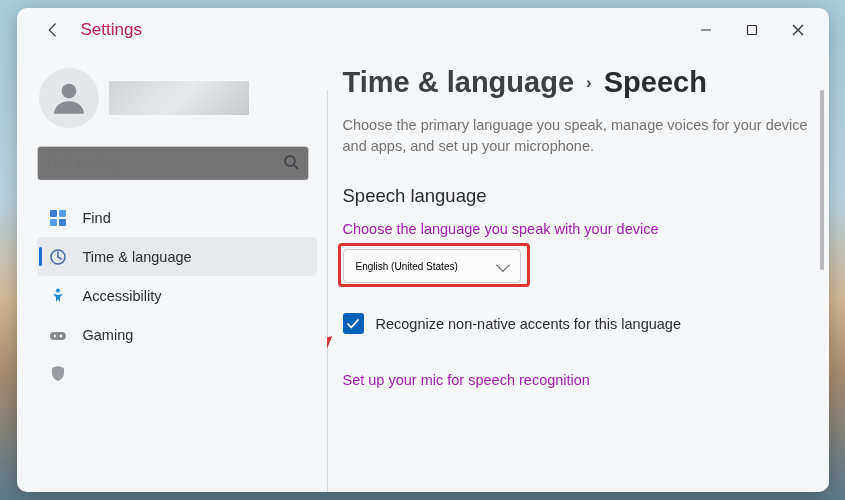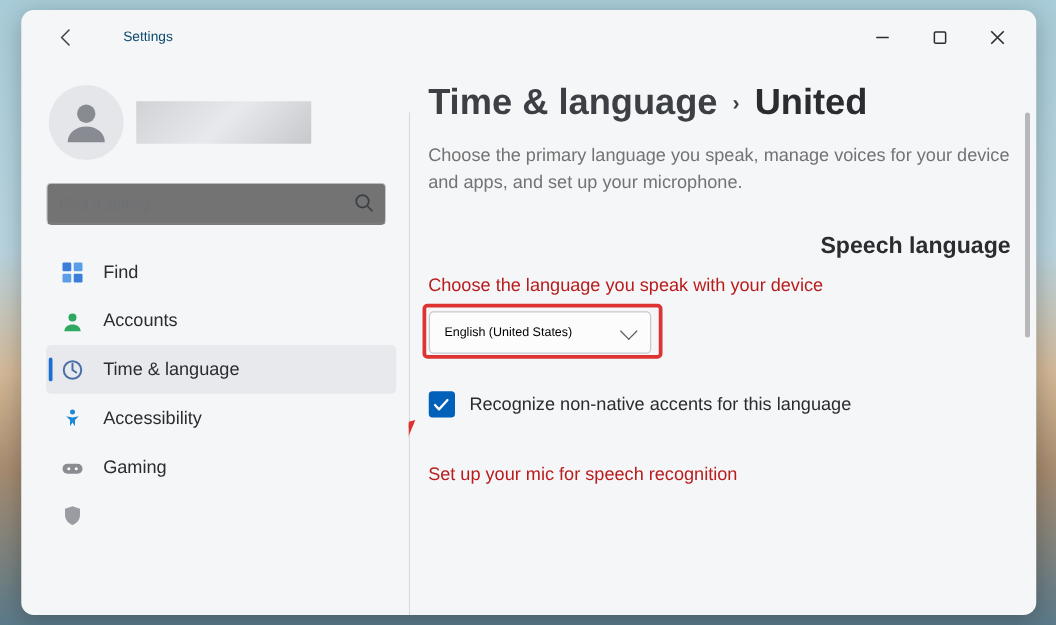--- a/index.html
+++ b/index.html
@@ -13,21 +13,21 @@
     box-shadow: 0 4px 20px rgba(0,0,0,0.25); position: relative; overflow: hidden;
   }
   .titlebar {
     height: 44px; display: flex; align-items: center; padding: 0 8px;
   }
   .back-btn {
     width: 32px; height: 32px; display: flex; align-items: center; justify-content: center;
     border-radius: 4px; cursor: pointer; margin-left: 12px;
   }
   .back-btn svg { width: 18px; height: 18px; }
-  .app-title { margin-left: 30px; font-size: 11px; color: #0c4a6e; }
+  .app-title { margin-left: 12px; font-size: 17px; color: #be185d; }
   .win-ctrls { margin-left: auto; display: flex; }
   .win-btn { width: 46px; height: 32px; display: flex; align-items: center; justify-content: center; cursor: pointer; }
   .win-btn svg { width: 12px; height: 12px; }
   .body-area { display: flex; height: calc(100% - 44px); }
   .sidebar { width: 310px; padding: 10px 10px 0 20px; }
   .profile { display: flex; align-items: center; gap: 10px; padding: 6px 0 18px 2px; }
   .avatar {
     width: 60px; height: 60px; border-radius: 50%; background: #e4e6ea;
     display: flex; align-items: center; justify-content: center;
   }
@@ -54,22 +54,22 @@
   .nav li.active::before {
     content: ""; position: absolute; left: 2px; top: 10px; bottom: 10px; width: 3px;
     background: #1a6fd1; border-radius: 2px;
   }
   .nav-icon { width: 18px; height: 18px; flex-shrink: 0; display: flex; align-items: center; justify-content: center; }
   .content { flex: 1; position: relative; padding: 14px 20px 0 16px; overflow: hidden; }
   .breadcrumb { display: flex; align-items: center; gap: 12px; font-size: 29px; font-weight: 600; color: #2a2c30; margin-bottom: 16px; }
   .breadcrumb .parent { color: #3c3f44; font-weight: 600; }
   .breadcrumb .chev { font-size: 17px; color: #3c3f44; }
   .desc { font-size: 14.5px; color: #737373; line-height: 1.45; max-width: 470px; margin-bottom: 28px; }
-  .section-h { font-size: 18.5px; font-weight: 700; color: #2a2c30; margin-bottom: 14px; text-align: right; }
-  .sub { font-size: 14.5px; color: #b91c1c; margin-bottom: 12px; }
+  .section-h { font-size: 18.5px; font-weight: 400; color: #2a2c30; margin-bottom: 14px; }
+  .sub { font-size: 14.5px; color: #a21caf; margin-bottom: 12px; }
   .dropdown-wrap { position: relative; display: inline-block; margin-bottom: 30px; }
   .dropdown {
     min-width: 178px; height: 34px; background: #fcfcfd; border: 1px solid #c8c9cc;
     border-radius: 4px; display: flex; align-items: center; padding: 0 34px 0 12px;
     font-size: 10px; cursor: pointer; position: relative;
   }
   .dropdown::after {
     content: ""; position: absolute; right: 12px; top: 14px; width: 9px; height: 9px;
     border-right: 1.5px solid #5a5c60; border-bottom: 1.5px solid #5a5c60;
     transform: rotate(45deg); margin-top: -4px;
@@ -144,29 +144,20 @@
           <span class="nav-icon">
               <svg viewBox="0 0 18 18">
                 <rect x="1" y="1" width="7" height="7" fill="#3b7dd8" rx="1"></rect>
                 <rect x="10" y="1" width="7" height="7" fill="#5a9ee8" rx="1"></rect>
                 <rect x="1" y="10" width="7" height="7" fill="#5a9ee8" rx="1"></rect>
                 <rect x="10" y="10" width="7" height="7" fill="#3b7dd8" rx="1"></rect>
               </svg>
             </span>
           <span>Find</span>
         </li>
-        <li>
-          <span class="nav-icon">
-              <svg viewBox="0 0 18 18">
-                <circle cx="9" cy="6" r="3.2" fill="#2fa860"></circle>
-                <path d="M2.5 17c0-3.6 3-5.5 6.5-5.5s6.5 1.9 6.5 5.5" fill="#2fa860"></path>
-              </svg>
-            </span>
-          <span>Accounts</span>
-        </li>
         <li class="active">
           <span class="nav-icon">
               <svg viewBox="0 0 18 18">
                 <circle cx="9" cy="9" r="7" fill="none" stroke="#4a6fa8" stroke-width="1.6"></circle>
                 <path d="M9 4v5l3 2" stroke="#4a6fa8" stroke-width="1.6" fill="none" stroke-linecap="round"></path>
               </svg>
             </span>
           <span>Time &amp; language</span>
         </li>
         <li>
@@ -198,21 +189,21 @@
       </ul>
     </aside>
 
     <main class="content">
       <div class="vdiv"></div>
       <div class="scrollbar"></div>
 
       <div class="breadcrumb">
         <span class="parent">Time &amp; language</span>
         <span class="chev">›</span>
-        <span>United</span>
+        <span>Speech</span>
       </div>
 
       <p class="desc">Choose the primary language you speak, manage voices for your device and apps, and set up your microphone.</p>
 
       <h2 class="section-h">Speech language</h2>
       <p class="sub">Choose the language you speak with your device</p>
 
       <div class="dropdown-wrap">
         <div class="dropdown">
           <span>English (United States)</span>

